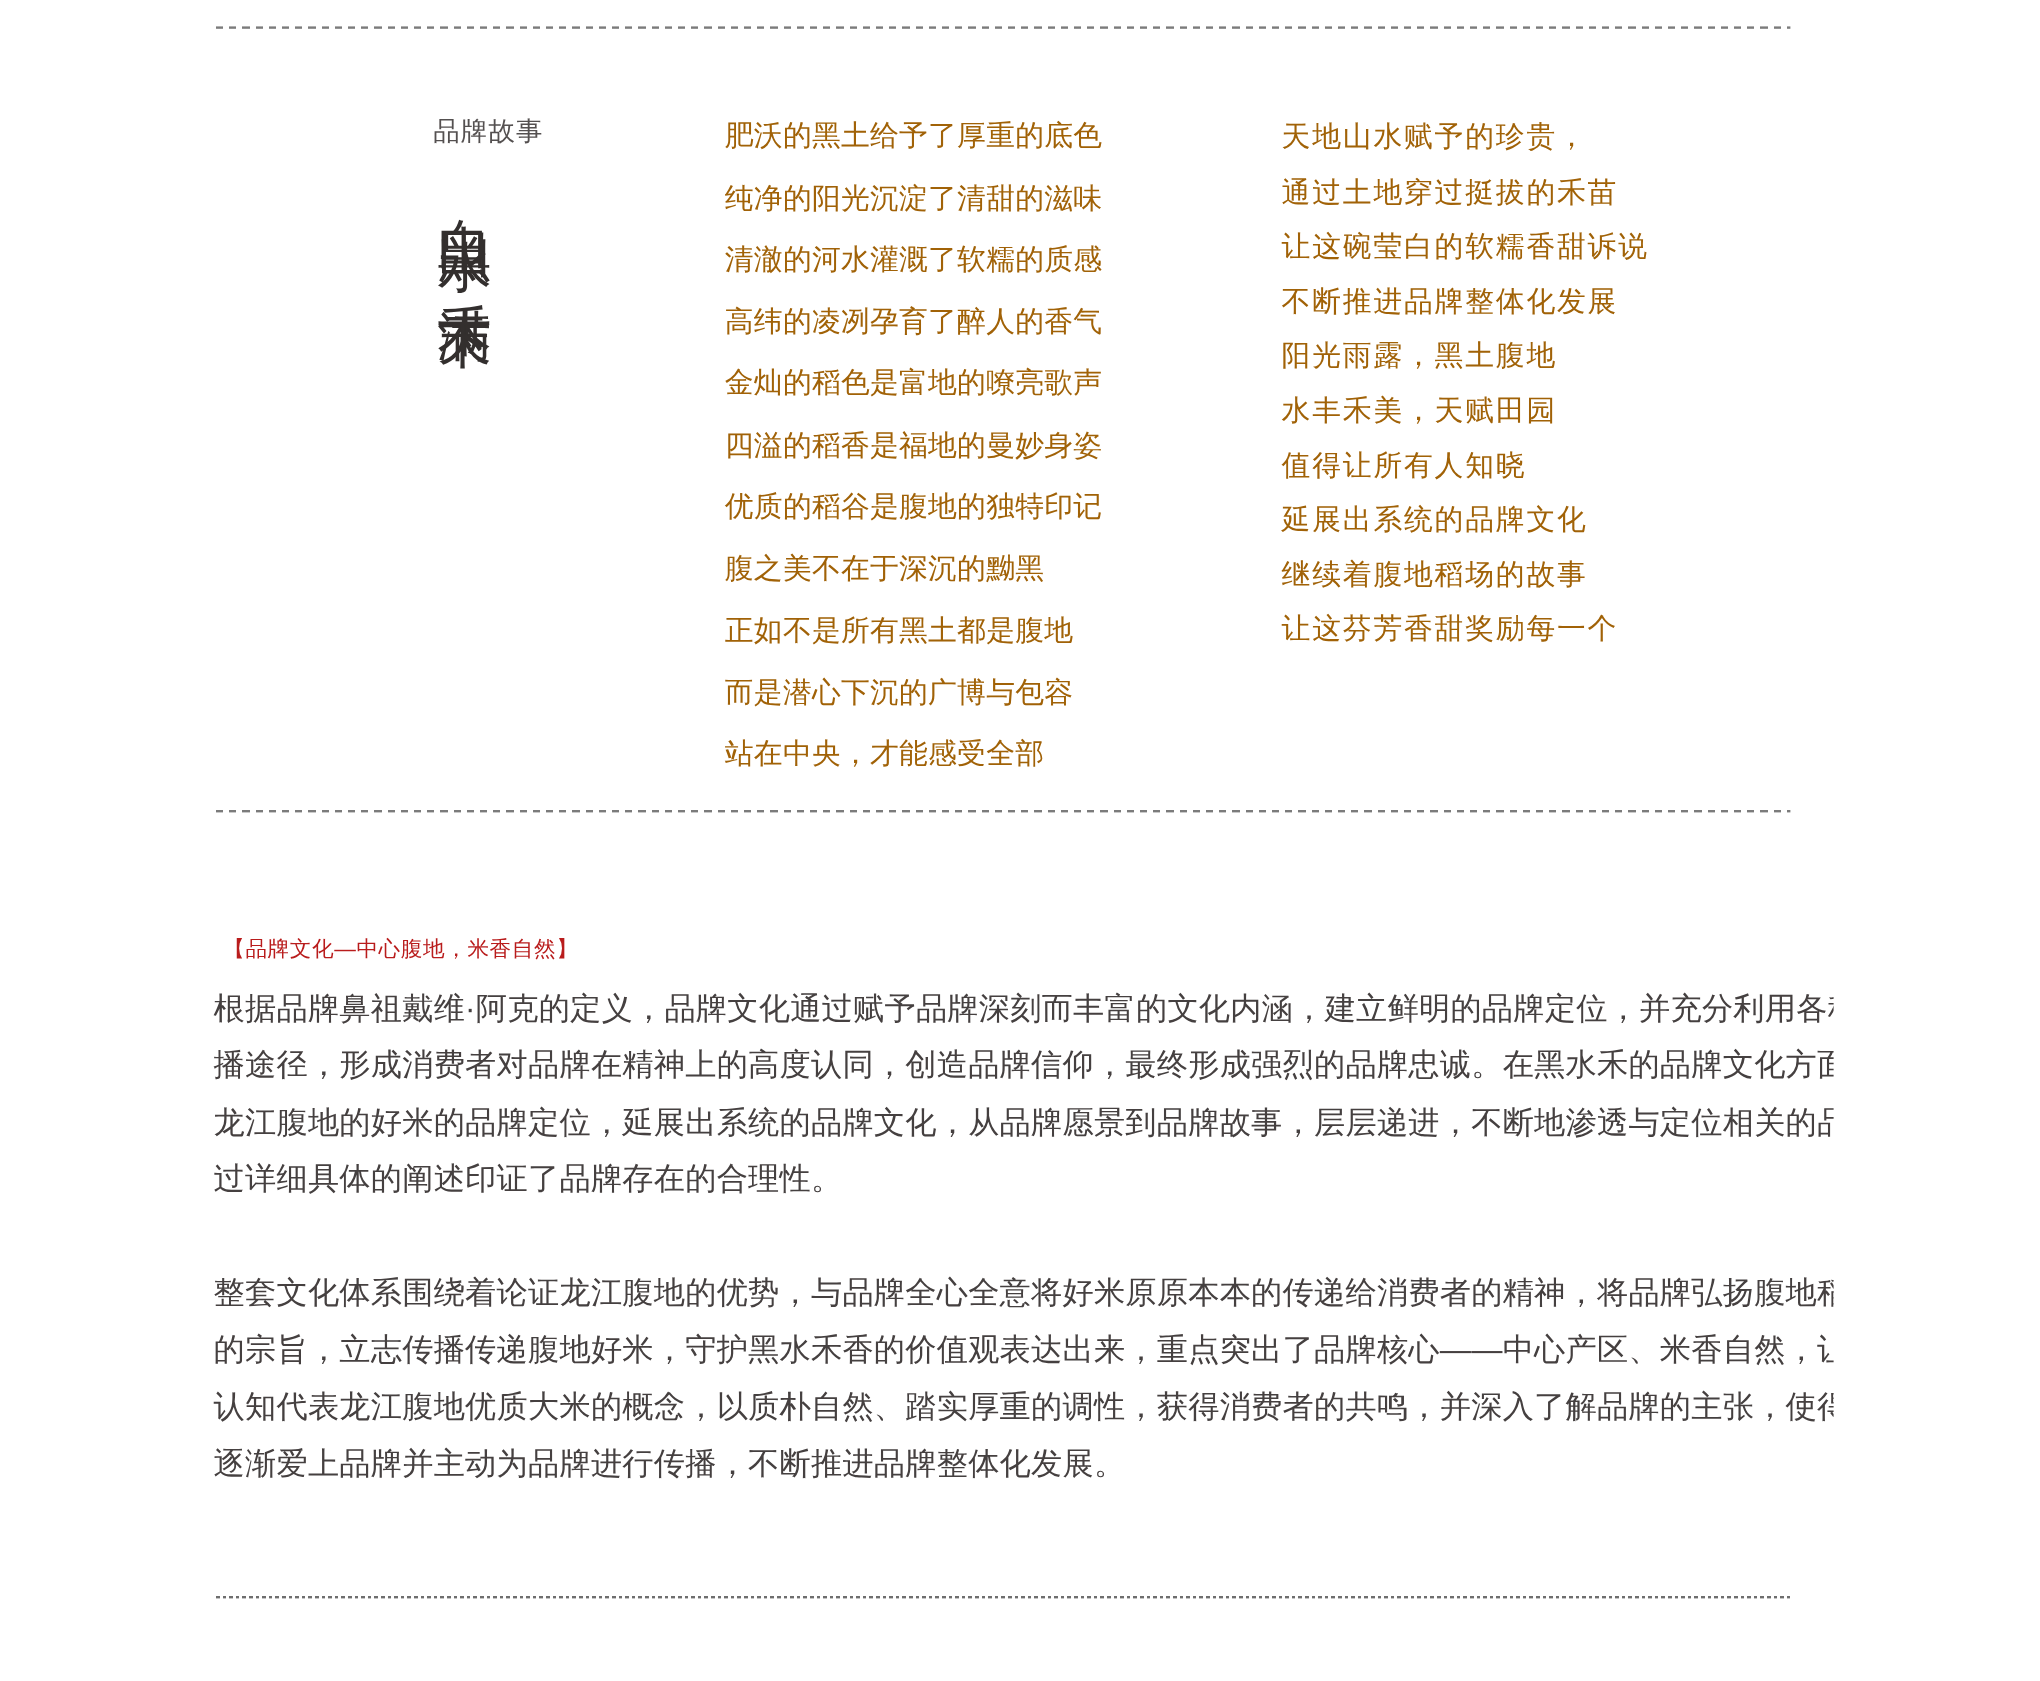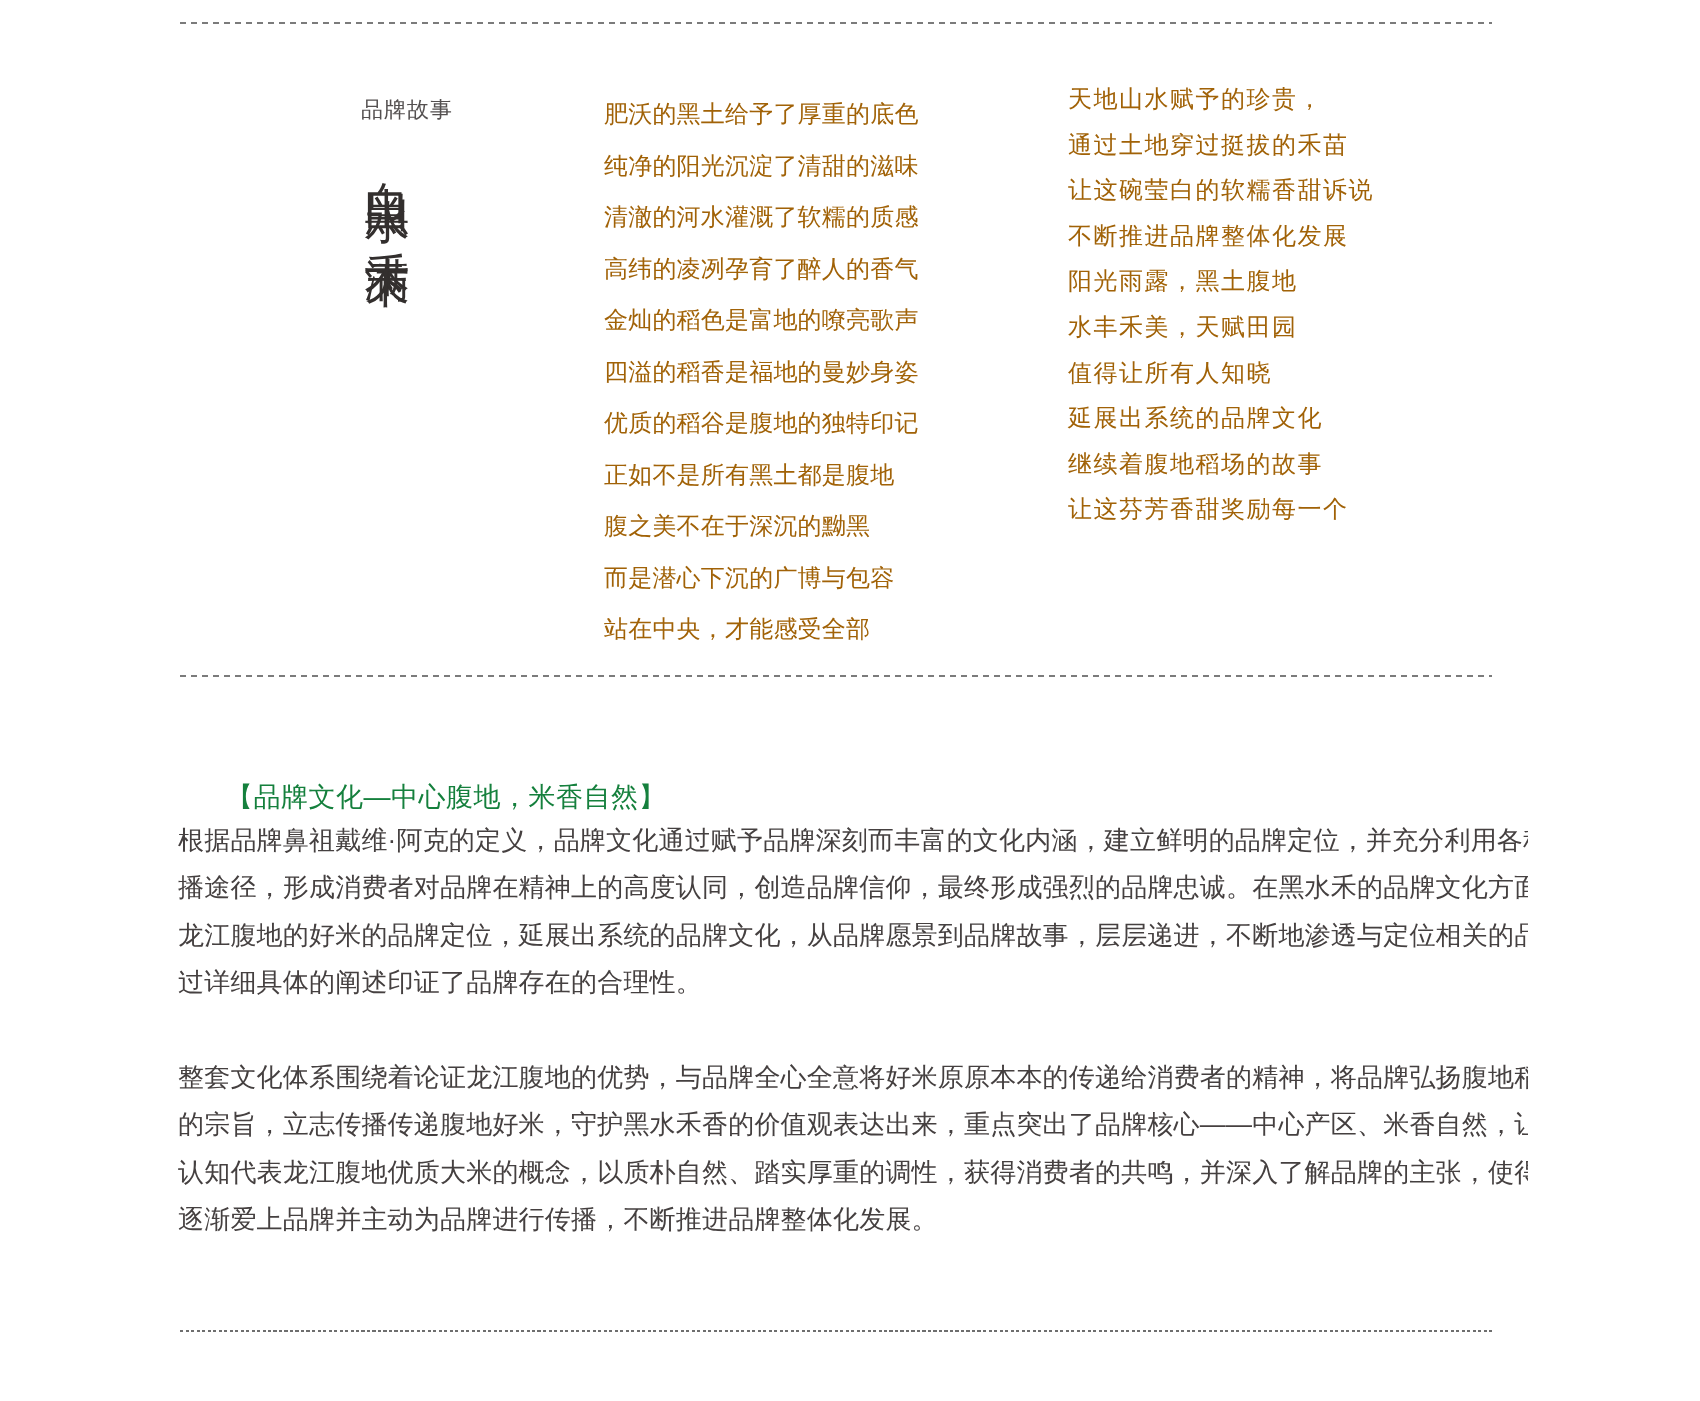--- a/index.html
+++ b/index.html
@@ -56,32 +56,31 @@
   }
   .vertical-slogan .part2 { margin-top: 46px; }
 
   .poem {
     position: absolute;
     font-size: 24px;
     color: #a16207;
     white-space: nowrap;
   }
   .poem-1 { left: 604px;  top: 88px; line-height: 51.5px; letter-spacing: 0.2px; }
-  .poem-2 { left: 1068px; top: 76px; line-height: 45.6px; letter-spacing: 1.5px; }
+  .poem-2 { left: 1068px; top: 92px; line-height: 45.6px; letter-spacing: 1.5px; }
 
   
   .culture-heading {
     position: absolute;
     left: 186px;
     top: 779px;
-    font-size: 27px;
+    font-size: 18px;
     letter-spacing: 0.5px;
-    color: #15803d;
+    color: #b91c1c;
     font-weight: normal;
-    margin-left: 40px;
   }
   .para {
     position: absolute;
     left: 178px;
     font-size: 26px;
     line-height: 47.3px;
     letter-spacing: 0.2px;
     color: #454040;
   }
   .para-1 { top: 817px; }
@@ -103,22 +102,22 @@
     </div>
 
     <div class="poem poem-1">
         <div class="poem-line">肥沃的黑土给予了厚重的底色</div>
         <div class="poem-line">纯净的阳光沉淀了清甜的滋味</div>
         <div class="poem-line">清澈的河水灌溉了软糯的质感</div>
         <div class="poem-line">高纬的凌冽孕育了醉人的香气</div>
         <div class="poem-line">金灿的稻色是富地的嘹亮歌声</div>
         <div class="poem-line">四溢的稻香是福地的曼妙身姿</div>
         <div class="poem-line">优质的稻谷是腹地的独特印记</div>
+        <div class="poem-line">腹之美不在于深沉的黝黑</div>
         <div class="poem-line">正如不是所有黑土都是腹地</div>
-        <div class="poem-line">腹之美不在于深沉的黝黑</div>
         <div class="poem-line">而是潜心下沉的广博与包容</div>
         <div class="poem-line">站在中央，才能感受全部</div>
       </div>
 
     <div class="poem poem-2">
         <div class="poem-line">天地山水赋予的珍贵，</div>
         <div class="poem-line">通过土地穿过挺拔的禾苗</div>
         <div class="poem-line">让这碗莹白的软糯香甜诉说</div>
         <div class="poem-line">不断推进品牌整体化发展</div>
         <div class="poem-line">阳光雨露，黑土腹地</div>

